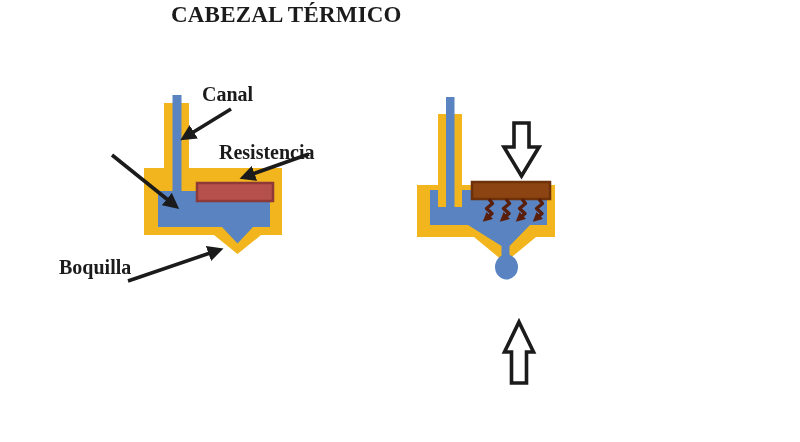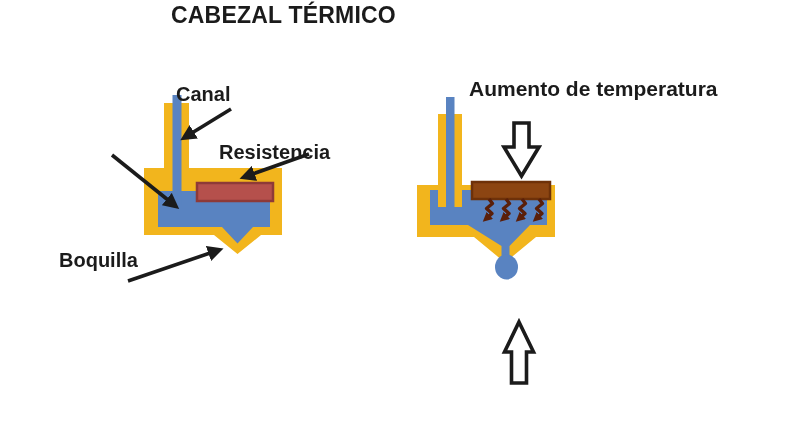--- a/index.html
+++ b/index.html
@@ -3,27 +3,27 @@
 <meta charset="utf-8">
 <style>
   html,body{margin:0;padding:0;background:#fff;}
   .stage{
     position:relative;width:800px;height:442px;background:#ffffff;
     overflow:hidden;font-family:"Liberation Sans",sans-serif;
   }
   .diagram-svg{position:absolute;left:0;top:0;}
   .label{
     position:absolute;font-weight:700;color:#1b1b1b;
-    white-space:nowrap;line-height:1.05;font-size:20px;
+    white-space:nowrap;line-height:1.05;font-size:20px;font-family:Liberation Serif, serif;
   }
   .title{left:171px;top:3px;font-size:23px;letter-spacing:.2px;}
-  .lbl-canal{left:176px;top:84px;}
+  .lbl-canal{left:202px;top:84px;}
   .lbl-camara{left:75px;top:129px;font-size:21px;}
   .lbl-resistencia{left:219px;top:142px;}
-  .lbl-boquilla{left:59px;top:250px;}
+  .lbl-boquilla{left:59px;top:257px;}
   .lbl-aumento{left:469px;top:78px;font-size:21px;}
   .lbl-gota{left:444px;top:283px;font-size:21px;}
 </style>
 </head>
 <body>
 
 <div class="stage">
 
   <svg class="diagram-svg" width="800" height="442" viewBox="0 0 800 442">
     <defs>
@@ -78,14 +78,13 @@
     </g>
 
     <polygon points="514,123 529,123 529,147 539,147 521.5,176 504,147 514,147" stroke-width="3.6" stroke-linejoin="miter" fill="#FFFFFF" stroke="#1B1B1B"></polygon>
     <polygon points="519,322 533.5,352 526.5,352 526.5,383 511.5,383 511.5,352 504.5,352" stroke-width="3.6" stroke-linejoin="miter" fill="#FFFFFF" stroke="#1B1B1B"></polygon>
   </svg>
 
   <div class="label title">CABEZAL TÉRMICO</div>
   <div class="label lbl-canal">Canal</div>
   <div class="label lbl-resistencia">Resistencia</div>
   <div class="label lbl-boquilla">Boquilla</div>
-  <div class="label lbl-aumento">Aumento de temperatura</div>
 </div>
 
 </body></html>

